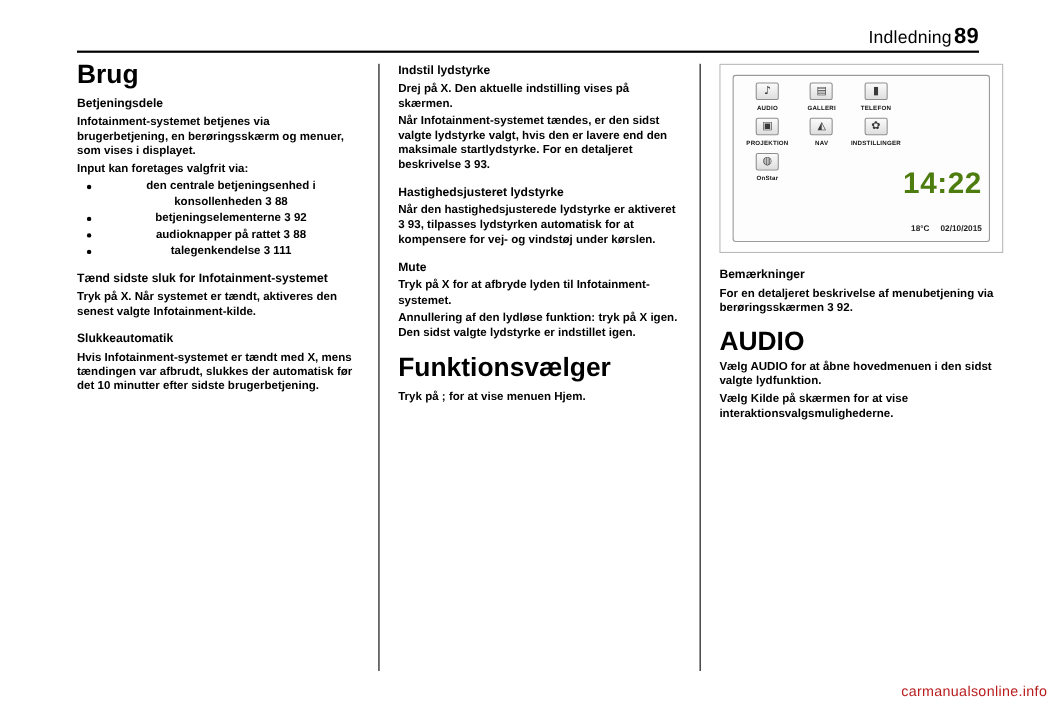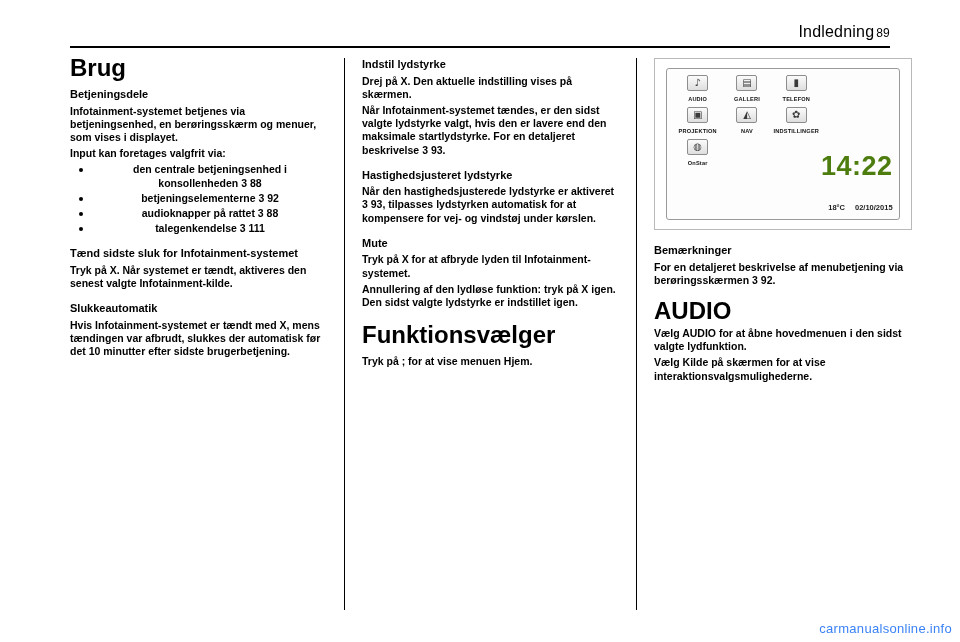--- a/index.html
+++ b/index.html
@@ -29,22 +29,22 @@
     text-align: right;
     font-weight: bold;
     font-size: 17px;
     letter-spacing: 0.2px;
   }
   .page-header .title {
     font-size: 16px;
     font-weight: normal;
   }
   .page-header .pageno {
-    font-size: 12px;
-    font-weight: normal;
+    font-size: 20px;
+    font-weight: bold;
     margin-left: 2px;
   }
   .rule {
     position: absolute;
     left: 70px;
     top: 46px;
     width: 820px;
     height: 2px;
     background: #000000;
   }
@@ -198,41 +198,41 @@
     font-size: 7.5px;
     font-weight: bold;
     color: #222;
     margin-top: 21px;
   }
   .watermark {
     position: absolute;
     right: 8px;
     bottom: 6px;
     font-size: 13px;
-    color: #3b82f6;
+    color: #b91c1c;
     letter-spacing: 0.3px;
   }
 </style>
 </head>
 <body>
 
 <div class="page">
 
   <div class="page-header">
     <span class="title">Indledning</span><span class="pageno">89</span>
   </div>
   <div class="rule"></div>
 
   <div class="vline vline-1"></div>
   <div class="vline vline-2"></div>
 
   <div class="col col-1">
     <h1 class="sec">Brug</h1>
     <h2 class="sub first">Betjeningsdele</h2>
-    <p class="body">Infotainment-systemet betjenes via betjeningsenhed, en berøringsskærm og menuer, som vises i displayet.</p>
+    <p class="body">Infotainment-systemet betjenes via brugerbetjening, en berøringsskærm og menuer, som vises i displayet.</p>
     <p class="body">Input kan foretages valgfrit via:</p>
     <ul class="bullets">
       <li>den centrale betjeningsenhed i konsollenheden 3 88</li>
       <li>betjeningselementerne 3 92</li>
       <li>audioknapper på rattet 3 88</li>
       <li>talegenkendelse 3 111</li>
     </ul>
     <h2 class="sub">Tænd sidste sluk for Infotainment-systemet</h2>
     <p class="body">Tryk på X. Når systemet er tændt, aktiveres den senest valgte Infotainment-kilde.</p>
     <h2 class="sub">Slukkeautomatik</h2>

